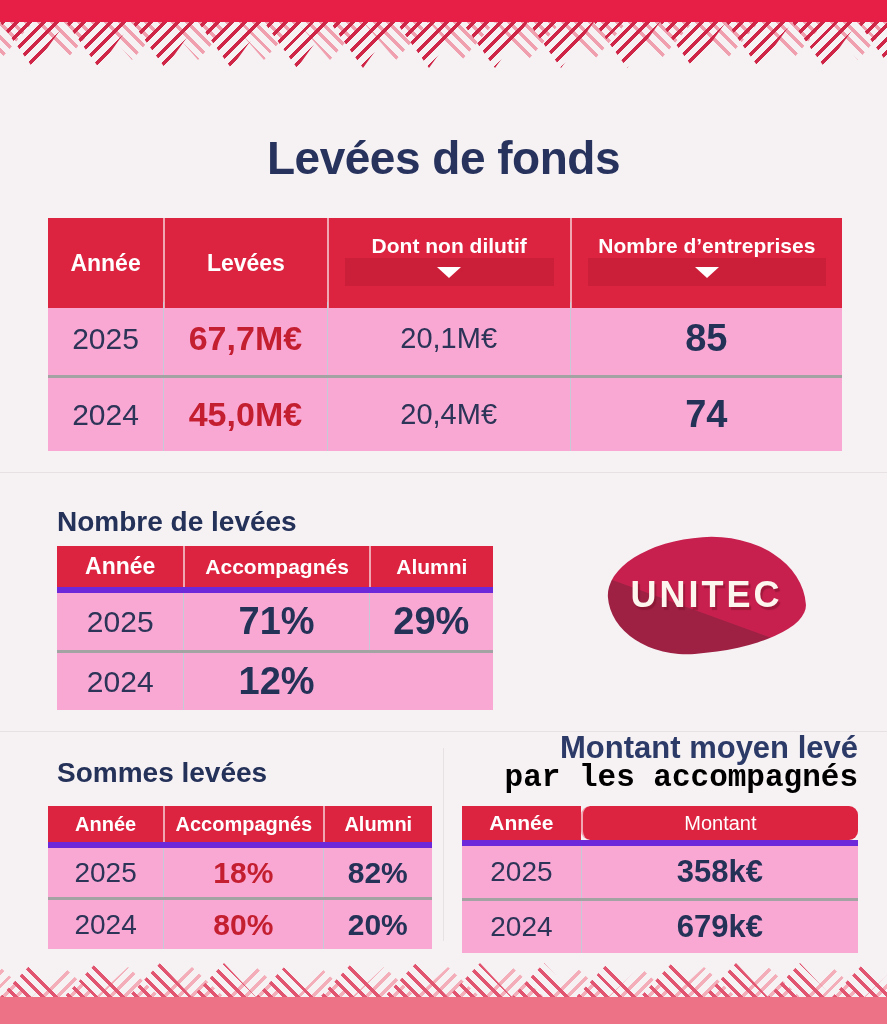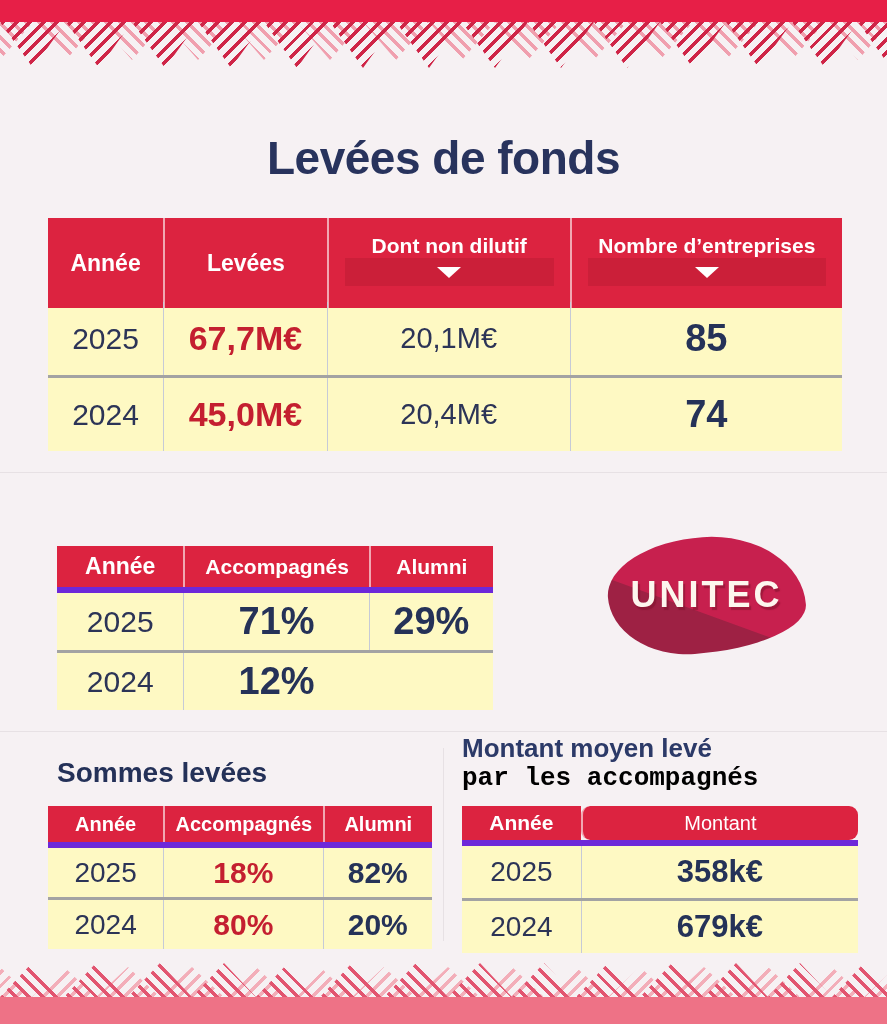--- a/index.html
+++ b/index.html
@@ -26,21 +26,21 @@
     text-align:center;font-size:46px;font-weight:800;color:#28335d;letter-spacing:-0.5px;}
   
   .tbl{position:absolute;}
   .thead,.trow{display:grid;}
   .th{background:#dc2340;color:#fff;font-weight:700;display:flex;align-items:center;justify-content:center;}
   .th + .th{border-left:2px solid rgba(255,255,255,.6);}
   .th.has-arrow{flex-direction:column;padding:16px;align-items:stretch;}
   .th .th-label{flex:1;display:flex;align-items:center;justify-content:center;}
   .arrow-band{height:28px;margin-bottom:6px;background:#cb1f39;display:flex;align-items:center;justify-content:center;}
   .tri-down{width:0;height:0;border-left:12px solid rgba(0,0,0,0);border-right:12px solid rgba(0,0,0,0);border-top:11px solid #fff;}
-  .trow{background:#fef9c3;text-align:right;}
+  .trow{background:#f9a8d4;text-align:right;}
   .trow + .trow{border-top:3px solid #a3a3a3;}
   .thead{border-bottom:6px solid #6d28d9;}
   .td{display:flex;align-items:center;justify-content:center;}
   .td + .td{border-left:1.5px solid #c6cad7;}
   .year{font-size:30px;font-weight:500;color:#2c3457;}
   .num-navy{font-size:38px;font-weight:800;color:#253258;}
   .num-red{font-size:31px;font-weight:800;color:#c41f30;}
   
   #mainTable{left:48px;top:218px;width:794px;}
   #mainTable .thead{grid-template-columns:14.5fr 20.6fr 30.6fr 34.3fr;height:78px;}
@@ -68,21 +68,21 @@
   #avgTable .thead{height:34px;}
   #avgTable .trow{height:52px;}
   #avgTable .th{font-size:21px;}
   #avgTable .th.regular{font-weight:400;font-size:20px;border-radius:9px;}
   #avgTable .year{font-size:28px;}
   #avgTable .num-navy{font-size:31px;}
   
   .section-title{position:absolute;font-size:28px;font-weight:800;color:#243158;}
   #countTitle{left:57px;top:506px;}
   #sumsTitle{left:57px;top:757px;}
-  #avgTitle{left:462px;top:733px;width:396px;text-align:left;line-height:30px;font-size:26px;}
+  #avgTitle{left:462px;top:733px;width:396px;text-align:right;line-height:30px;font-size:31px;}
   #avgTitle .l1{color:#2c3a68;}
   #avgTitle .l2{color:#000000;font-family:Liberation Mono, monospace;}
   
   .hline{position:absolute;left:0;width:100%;height:1px;background:#e7e1e4;}
   #div1{top:472px;}
   #div2{top:731px;}
   .vline{position:absolute;width:1px;background:#e7e1e4;}
   #div3{left:443px;top:748px;height:193px;}
   
   .logo{position:absolute;left:608px;top:537px;width:197px;height:116px;}
@@ -129,20 +129,21 @@
     <div class="trow">
       <div class="td year">2024</div>
       <div class="td num-red levees">45,0M€</div>
       <div class="td plain">20,4M€</div>
       <div class="td num-navy">74</div>
     </div>
   </div>
 
   <div class="hline" id="div1"></div>
 
+  <div class="section-title" id="countTitle">Nombre de levées</div>
   <div class="tbl" id="countTable">
     <div class="thead">
       <div class="th">Année</div>
       <div class="th">Accompagnés</div>
       <div class="th">Alumni</div>
     </div>
     <div class="trow">
       <div class="td year">2025</div>
       <div class="td num-navy">71%</div>
       <div class="td num-navy">29%</div>

